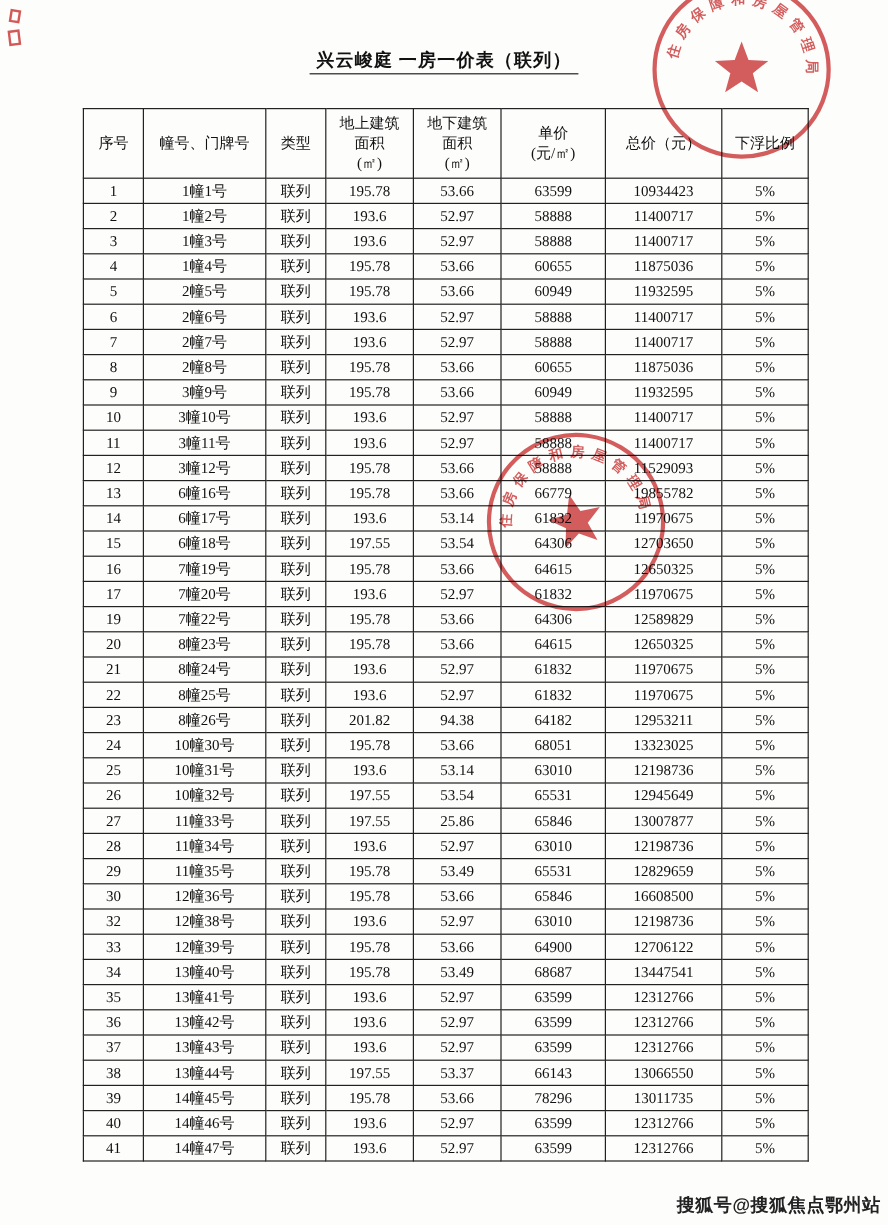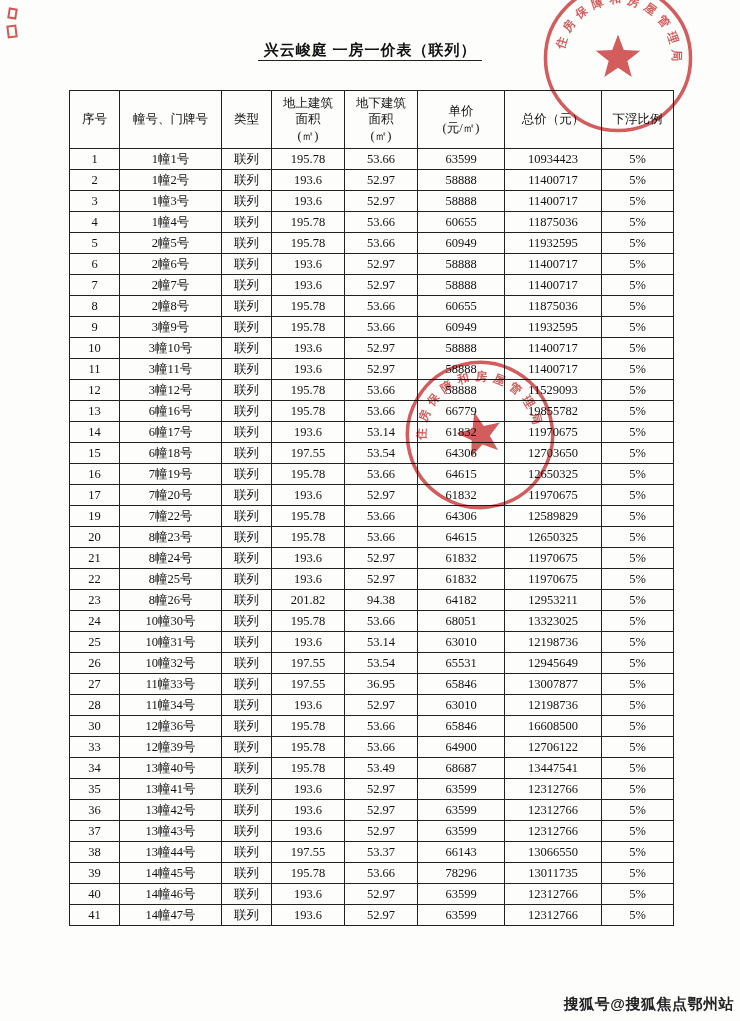--- a/index.html
+++ b/index.html
@@ -351,43 +351,63 @@
         <td>53.54</td>
         <td>65531</td>
         <td>12945649</td>
         <td>5%</td>
       </tr>
       <tr>
         <td>27</td>
         <td>11幢33号</td>
         <td>联列</td>
         <td>197.55</td>
-        <td>36.95</td>
+        <td>25.86</td>
         <td>65846</td>
         <td>13007877</td>
         <td>5%</td>
       </tr>
       <tr>
         <td>28</td>
         <td>11幢34号</td>
         <td>联列</td>
         <td>193.6</td>
         <td>52.97</td>
         <td>63010</td>
         <td>12198736</td>
         <td>5%</td>
       </tr>
       <tr>
+        <td>29</td>
+        <td>11幢35号</td>
+        <td>联列</td>
+        <td>195.78</td>
+        <td>53.49</td>
+        <td>65531</td>
+        <td>12829659</td>
+        <td>5%</td>
+      </tr>
+      <tr>
         <td>30</td>
         <td>12幢36号</td>
         <td>联列</td>
         <td>195.78</td>
         <td>53.66</td>
         <td>65846</td>
         <td>16608500</td>
+        <td>5%</td>
+      </tr>
+      <tr>
+        <td>32</td>
+        <td>12幢38号</td>
+        <td>联列</td>
+        <td>193.6</td>
+        <td>52.97</td>
+        <td>63010</td>
+        <td>12198736</td>
         <td>5%</td>
       </tr>
       <tr>
         <td>33</td>
         <td>12幢39号</td>
         <td>联列</td>
         <td>195.78</td>
         <td>53.66</td>
         <td>64900</td>
         <td>12706122</td>

